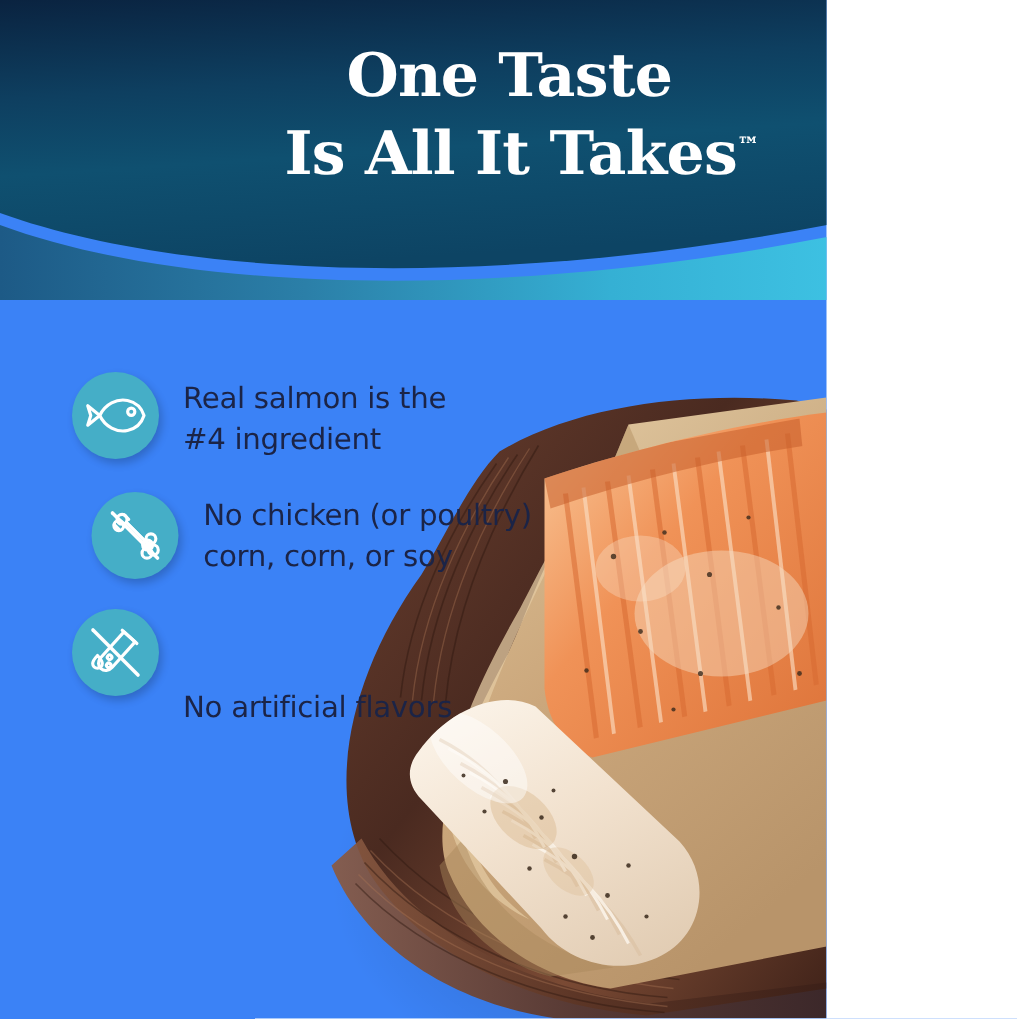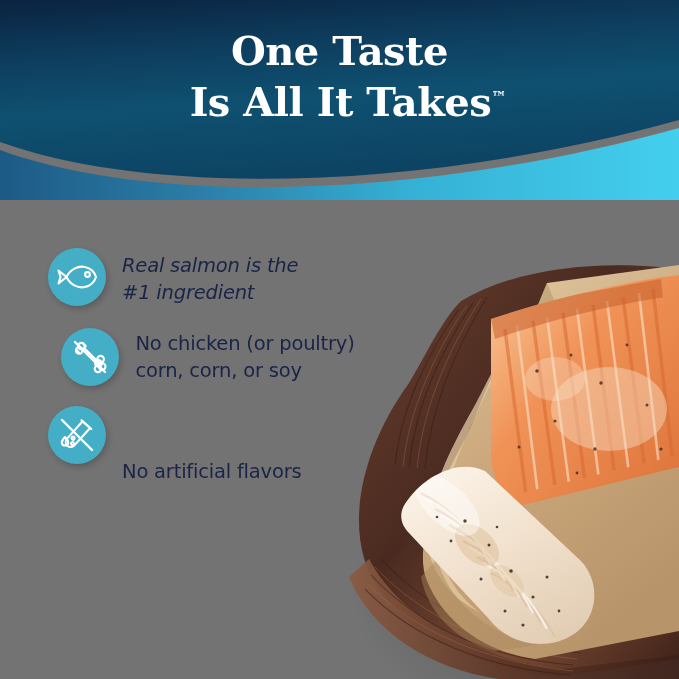--- a/index.html
+++ b/index.html
@@ -4,22 +4,22 @@
 <style>
   * { margin:0; padding:0; box-sizing:border-box; }
   html, body {
     width:679px; height:679px;
     background:#ffffff;
     font-family:"Liberation Sans", sans-serif;
     overflow:hidden;
   }
   #page {
     position:relative;
-    width:679px; height:679px;
-    background:#737373;
+    width:551px; height:679px;
+    background:#3b82f6;
     overflow:hidden;
   }
 
   
   .header-banner {
     position:absolute;
     left:0; top:0;
     width:679px; height:200px;
     overflow:hidden;
   }
@@ -86,21 +86,21 @@
   }
   .bullet-text {
     font-family:"DejaVu Sans", sans-serif;
     font-size:19.5px;
     line-height:27px;
     color:#1b2447;
     font-weight:400;
     letter-spacing:-0.2px;
     padding-top:2px;
   }
-  .bullet-row.row1 .bullet-text { padding-top:4px;font-style:italic; }
+  .bullet-row.row1 .bullet-text { padding-top:4px; }
   .bullet-row.row2 { margin-bottom:20px;justify-content:center; }
   .bullet-row.row3 .bullet-text { padding-top:4px;margin-top:48px; }
 </style>
 </head>
 <body>
 
 <div id="page">
 
   <div class="header-banner">
     <svg viewBox="0 0 679 200" preserveAspectRatio="none" aria-hidden="true">
@@ -312,21 +312,21 @@
           <g fill="none" stroke="#ffffff" stroke-width="2.1" stroke-linecap="round" stroke-linejoin="round">
             <path d="M18.5,29 C22,21.5 30,17.5 37,19 C42.5,20.2 46.5,24.2 48,29
                      C46.5,33.8 42.5,37.8 37,39 C30,40.5 22,36.5 18.5,29 Z"></path>
             <path d="M18.5,29 L10.5,22.5 L12.5,29 L10.5,35.5 Z"></path>
             <circle cx="39.5" cy="26.5" r="2.4"></circle>
           </g>
         </svg>
       </div>
       <div class="bullet-text">
         <div>Real salmon is the</div>
-        <div>#1 ingredient</div>
+        <div>#4 ingredient</div>
       </div>
     </div>
 
     <div class="bullet-row row2">
       <div class="bullet-icon">
         <svg viewBox="0 0 58 58" aria-hidden="true">
           <g fill="none" stroke="#ffffff" stroke-width="2.1" stroke-linecap="round" stroke-linejoin="round">
 
             <path d="M23.5,20.5 L36.5,33.5"></path>
             <circle cx="20.4" cy="18.2" r="3.3"></circle>

